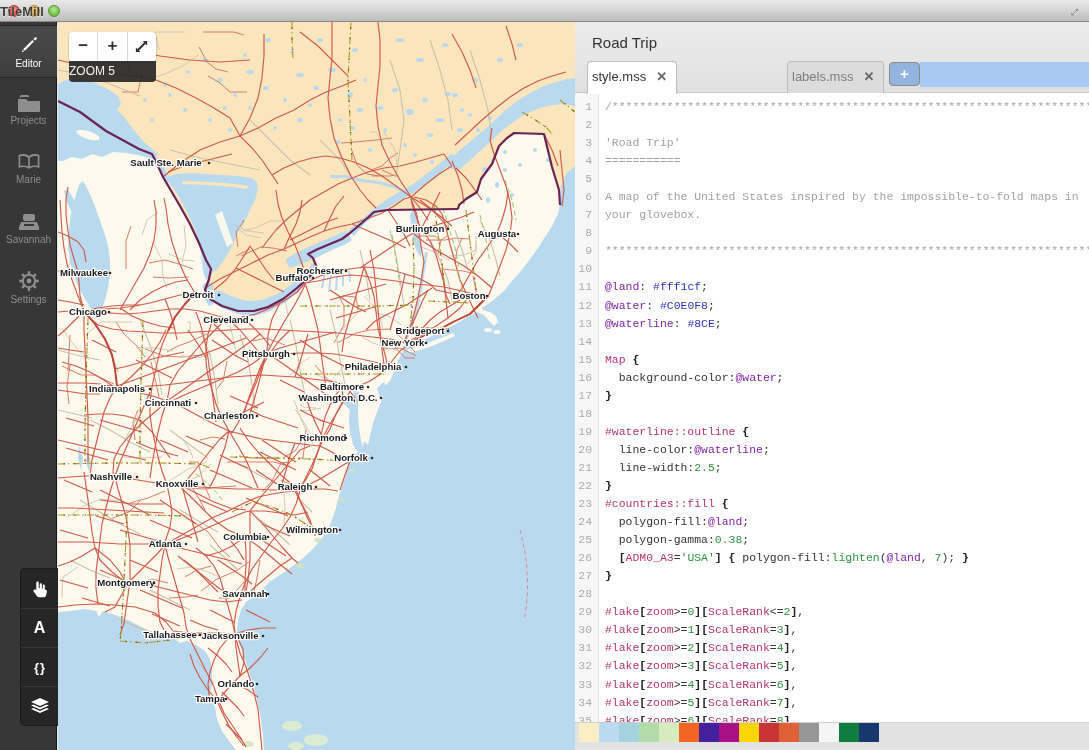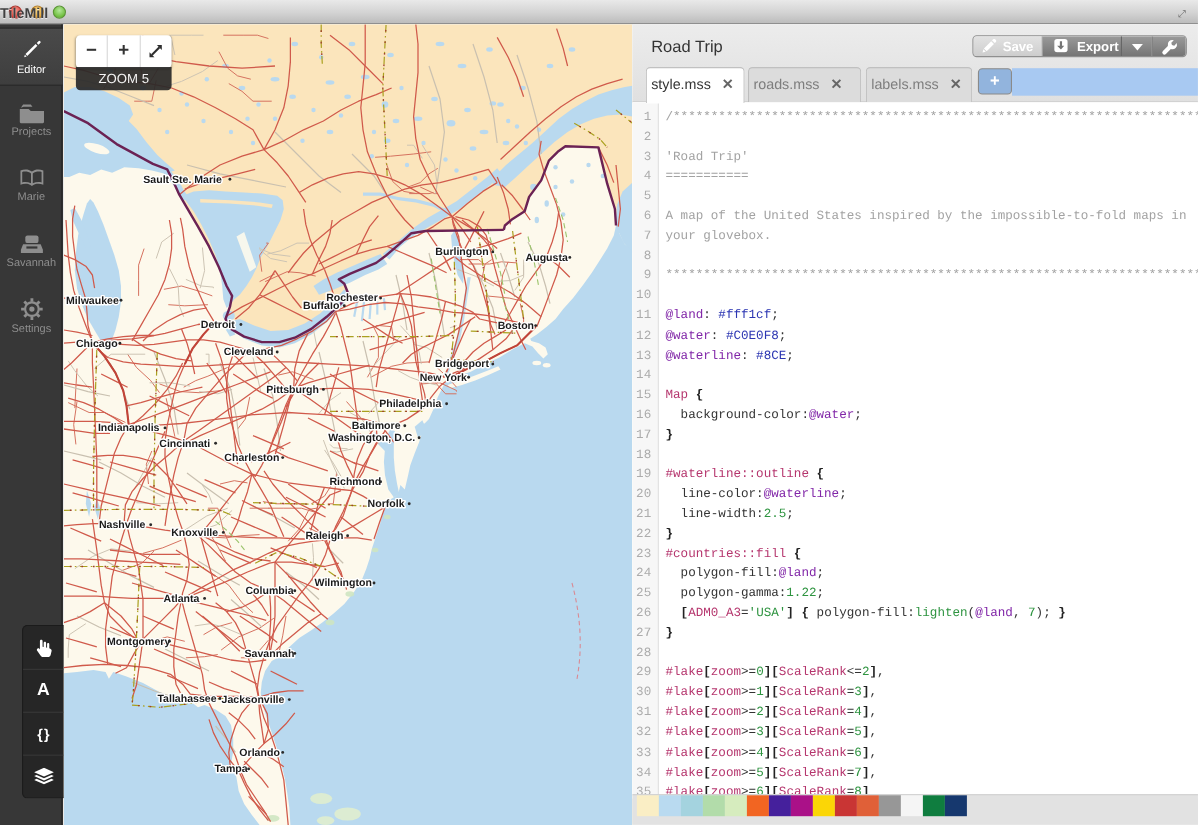--- a/index.html
+++ b/index.html
@@ -22,23 +22,23 @@
 .tools{position:absolute;left:20px;top:546px;width:38px;background:#262626;border:1px solid #1b1b1b;border-right:none;border-radius:5px 0 0 5px}
 .tool{width:100%;height:39px;border-top:1px solid #383838;position:relative}
 .tool:first-child{border-top:none}
 .tool svg,.tool span{position:absolute;left:50%;top:50%;transform:translate(-50%,-50%)}
 .tool span{color:#fff;font-weight:bold}
 
 #map{position:absolute;left:58px;top:22px;width:517px;height:728px;overflow:hidden;background:#fdf8e9}
 #zoomctl{position:absolute;left:11px;top:10px;width:87px;height:30px;background:#fff;border-radius:4px;box-shadow:0 1px 2px rgba(0,0,0,.35);display:flex}
 #zoomctl .zb{flex:1;border-right:1px solid #d8d8d8;text-align:center;font-size:17px;line-height:28px;color:#333;font-weight:bold}
 #zoomctl .zb:last-child{border-right:none}
-#zoomtip{position:absolute;left:11px;top:39px;width:87px;height:21px;background:rgba(40,40,40,.92);border-radius:0 0 4px 4px;color:#f4f4f4;font-size:12px;line-height:21px;text-align:center}
-
-#panel{position:absolute;left:575px;top:22px;width:514px;height:704px;background:#ffffff}
+#zoomtip{position:absolute;left:11px;top:39px;width:87px;height:21px;background:rgba(40,40,40,.92);border-radius:0 0 4px 4px;color:#f4f4f4;font-size:12px;line-height:21px;text-align:left}
+
+#panel{position:absolute;left:575px;top:22px;width:514px;height:704px;background:#15803d}
 #phead{position:absolute;left:0;top:0;width:514px;height:71px;background:linear-gradient(#ececec,#e0e0e0);border-bottom:1px solid #c9c9c9}
 #ptitle{position:absolute;left:17px;top:12px;font-size:15px;color:#333}
 #btns{position:absolute;left:309px;top:10px;width:195px;height:20px;border:1px solid #8f8f8f;border-radius:4px;display:flex;overflow:hidden;box-shadow:inset 0 1px 0 rgba(255,255,255,.4)}
 #btn-save{width:63px;background:linear-gradient(#e2e2e2,#cdcdcd);color:#fff;font-size:12px;font-weight:bold;line-height:18px;text-align:center;border-right:1px solid #979797}
 #btn-export{width:100px;background:linear-gradient(#9a9a9a,#757575);color:#fff;font-size:12px;font-weight:bold;line-height:18px;border-right:1px solid #666}
 #btn-wrench{flex:1;background:linear-gradient(#9a9a9a,#757575)}
 
 #tabs{position:absolute;left:0;top:39px;width:514px;height:32px}
 .tab{position:absolute;top:0;height:32px;border:1px solid #bdbdbd;border-bottom:none;border-radius:4px 4px 0 0;font-size:13px;line-height:30px;padding:0 4px;background:#dcdcdc;color:#7d7d7d}
 .tab .x{margin-left:10px;font-weight:bold;color:#666;font-size:13px}
@@ -769,37 +769,24 @@
               <path d="M8.6 1.9 h4.5 v4.5 z" stroke="none"></path>
               <path d="M6.4 13.1 H1.9 V8.6 z" stroke="none"></path>
             </g>
           </svg></div>
       </div>
 <div id="zoomtip">ZOOM 5</div>
 </div>
 <div id="panel">
 <div id="phead">
         <div id="ptitle">Road Trip</div>
-<div id="btns">
-          <div id="btn-save"><svg width="14" height="14" viewBox="0 0 14 14" style="vertical-align:-3px;margin-right:5px">
-              <path fill="#fff" d="M1.2 12.8 l3-.8 -2.2-2.2z M5 11.5 L11.6 4.9 9.1 2.4 2.5 9z M12.3 4.2 L13.4 3.1 a1.2 1.2 0 0 0 0-1.7 L12.6 .6 a1.2 1.2 0 0 0-1.7 0 L9.8 1.7z"></path>
-            </svg>Save</div>
-<div id="btn-export"><svg width="13" height="13" viewBox="0 0 13 13" style="vertical-align:-2px;margin-left:10px;margin-right:8px">
-              <rect x="0.5" y="0.5" width="12" height="12" rx="2.5" fill="#fff"></rect>
-              <path d="M5.5 2.5 h2 v4 h2 L6.5 10 3 6.5 h2.5z" fill="#757575"></path>
-            </svg>Export<span style="float:right;margin-right:8px;border-left:1px solid #666;padding-left:9px;height:18px;display:inline-block"><span style="display:inline-block;width:0;height:0;border-left:5px solid transparent;border-right:5px solid transparent;border-top:6px solid #fff;margin-top:6px"></span></span></div>
-<div id="btn-wrench"><svg width="16" height="16" viewBox="0 0 16 16" style="margin:2px 0 0 7px">
-              <path fill="#fff" d="M14.8 4.2 A4.3 4.3 0 0 1 9.4 9.6 L4.9 14.1 A1.9 1.9 0 0 1 2.2 11.4 L6.7 6.9 A4.3 4.3 0 0 1 12.1 1.5 L9.8 3.8 L10.4 5.9 L12.5 6.5 Z"></path>
-            </svg></div>
-        </div>
 </div>
 <div id="tabs">
 <div id="bluestrip"></div>
 <div class="tab on" style="left:12px;width:90px">style.mss<span class="x">✕</span></div>
-<div class="tab" style="left:105px;width:103px">roads.mss<span class="x">✕</span></div>
 <div class="tab" style="left:212px;width:97px">labels.mss<span class="x">✕</span></div>
 <div id="newtab">+</div>
 </div>
 <div id="code"><div id="gutter">1
 2
 3
 4
 5
 6
 7
@@ -847,21 +834,21 @@
 <span class="k">Map</span> <span class="b">{</span>
   background-color:<span class="v">@water</span>;
 <span class="b">}</span>
 
 <span class="k">#waterline::outline</span> <span class="b">{</span>
   line-color:<span class="v">@waterline</span>;
   line-width:<span class="n">2.5</span>;
 <span class="b">}</span>
 <span class="k">#countries::fill</span> <span class="b">{</span>
   polygon-fill:<span class="v">@land</span>;
-  polygon-gamma:<span class="n">1.22</span>;
+  polygon-gamma:<span class="n">0.38</span>;
   <span class="b">[</span><span class="k">ADM0_A3</span>=<span class="n">'USA'</span><span class="b">]</span> <span class="b">{</span> polygon-fill:<span class="n">lighten</span>(<span class="v">@land</span>, <span class="n">7</span>); <span class="b">}</span>
 <span class="b">}</span>
 
 <span class="k">#lake</span><span class="b">[</span><span class="k">zoom</span>&gt;=<span class="n">0</span><span class="b">]</span><span class="b">[</span><span class="k">ScaleRank</span>&lt;=<span class="n">2</span><span class="b">]</span>,
 <span class="k">#lake</span><span class="b">[</span><span class="k">zoom</span>&gt;=<span class="n">1</span><span class="b">]</span><span class="b">[</span><span class="k">ScaleRank</span>=<span class="n">3</span><span class="b">]</span>,
 <span class="k">#lake</span><span class="b">[</span><span class="k">zoom</span>&gt;=<span class="n">2</span><span class="b">]</span><span class="b">[</span><span class="k">ScaleRank</span>=<span class="n">4</span><span class="b">]</span>,
 <span class="k">#lake</span><span class="b">[</span><span class="k">zoom</span>&gt;=<span class="n">3</span><span class="b">]</span><span class="b">[</span><span class="k">ScaleRank</span>=<span class="n">5</span><span class="b">]</span>,
 <span class="k">#lake</span><span class="b">[</span><span class="k">zoom</span>&gt;=<span class="n">4</span><span class="b">]</span><span class="b">[</span><span class="k">ScaleRank</span>=<span class="n">6</span><span class="b">]</span>,
 <span class="k">#lake</span><span class="b">[</span><span class="k">zoom</span>&gt;=<span class="n">5</span><span class="b">]</span><span class="b">[</span><span class="k">ScaleRank</span>=<span class="n">7</span><span class="b">]</span>,
 <span class="k">#lake</span><span class="b">[</span><span class="k">zoom</span>&gt;=<span class="n">6</span><span class="b">]</span><span class="b">[</span><span class="k">ScaleRank</span>=<span class="n">8</span><span class="b">]</span></div></div>

